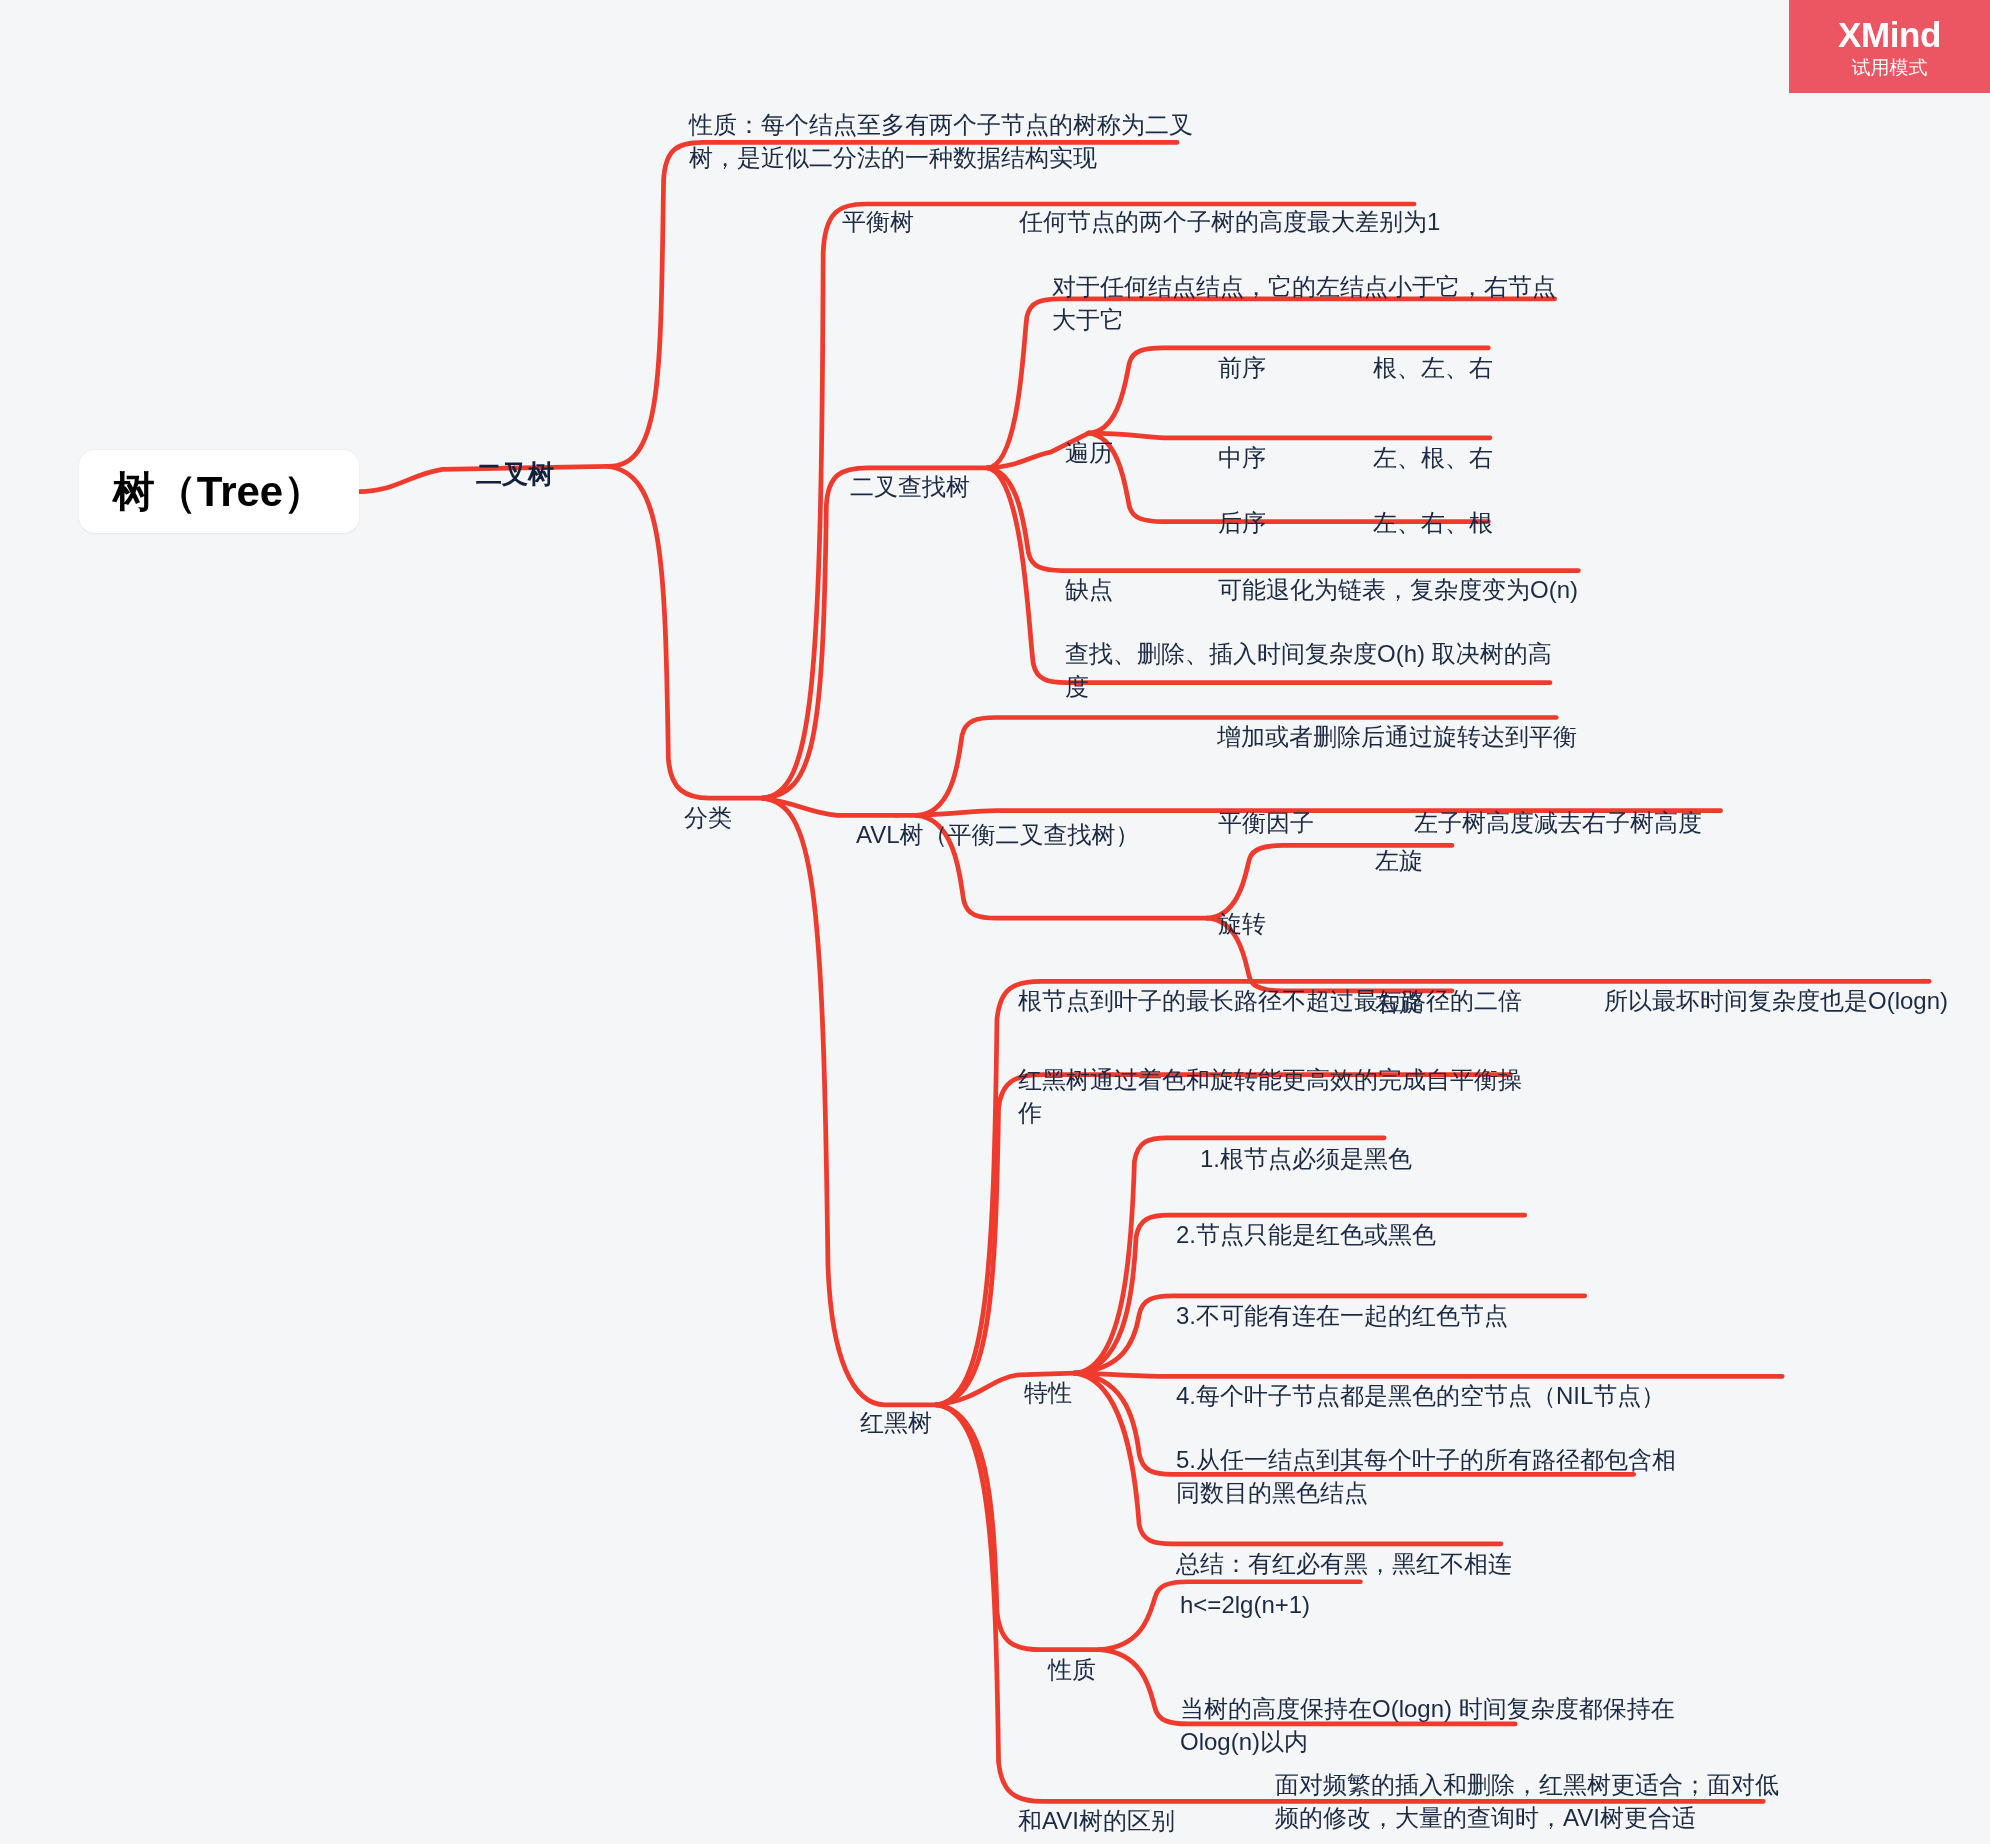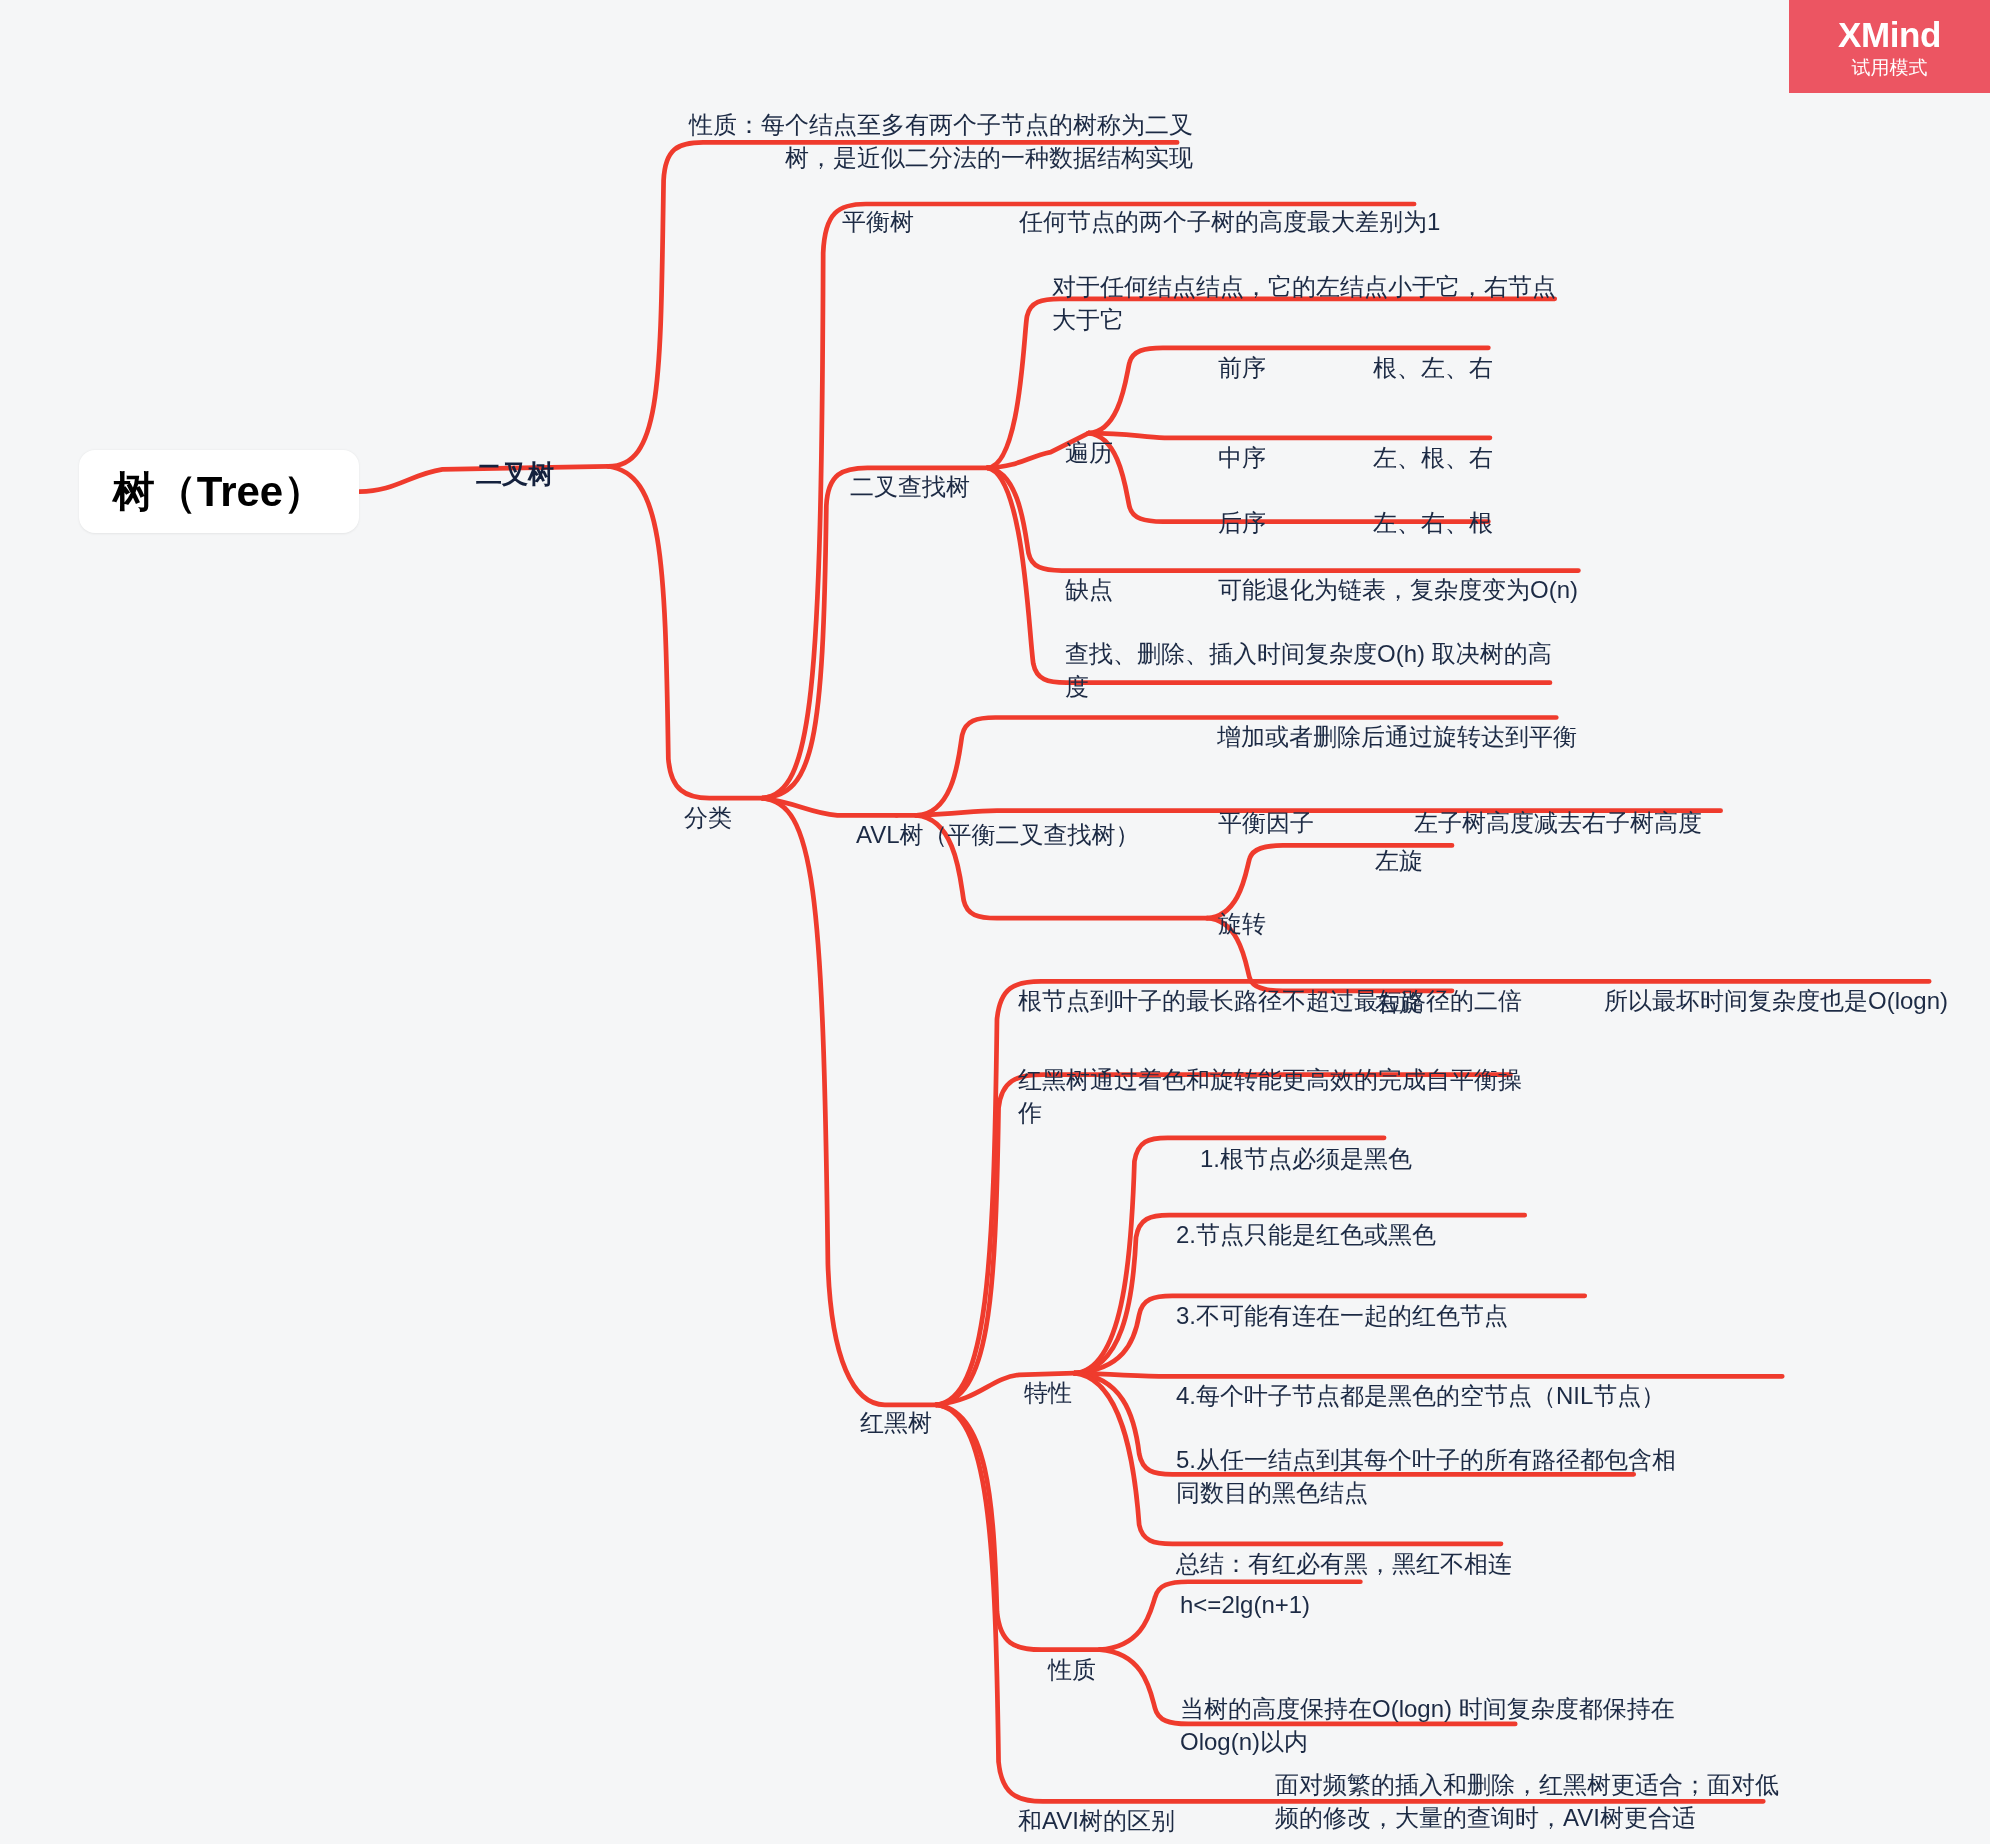--- a/index.html
+++ b/index.html
@@ -110,21 +110,21 @@
   </svg>
 
   <div class="node root-node" style="left:79px;top:450px;width:280px;height:83px;">
     <span>树（Tree）</span>
   </div>
 
   <div class="node lvl1" style="left:476px;top:421px;">
     <span>二叉树</span>
   </div>
 
-  <div class="node lvl2" style="left:689px;top:75px;text-align:right;">
+  <div class="node lvl2" style="left:689px;top:75px;">
     <span>性质：每个结点至多有两个子节点的树称为二叉
 树，是近似二分法的一种数据结构实现</span>
   </div>
 
   <div class="node lvl2" style="left:684px;top:768px;">
     <span>分类</span>
   </div>
 
   <div class="node lvl3" style="left:842px;top:172px;">
     <span>平衡树</span>

